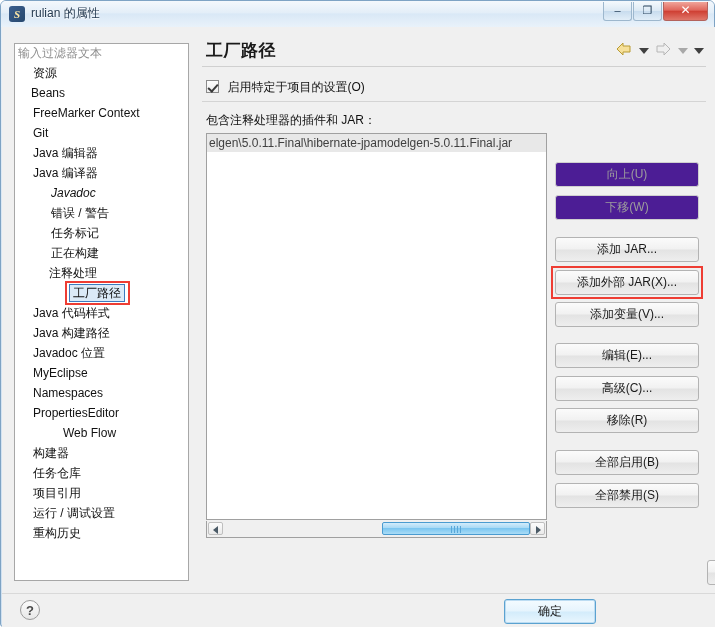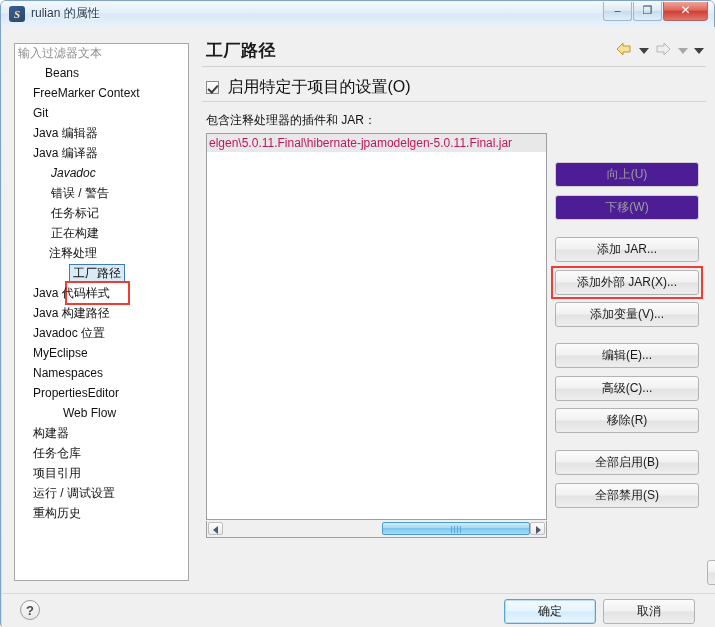--- a/index.html
+++ b/index.html
@@ -156,42 +156,42 @@
     position: relative;
   }
   .cbox.checked::after {
     content: "";
     position: absolute; left: 3px; top: 1px;
     width: 4px; height: 8px;
     border: solid #3a3a3a;
     border-width: 0 2px 2px 0;
     transform: rotate(42deg);
   }
-  #chk-label { font-size: 16px; color: #111; margin-left: 4px; }
+  #chk-label { font-size: 12px; color: #111; margin-left: 4px; }
   #chk-sep {
     position: absolute; left: 4px; top: 68px;
     width: 504px; height: 1px;
     background: #d4d4d4;
   }
 
   #list-caption {
     position: absolute; left: 8px; top: 79px;
     font-size: 12px; color: #111;
   }
 
   
   #jar-list {
     position: absolute; left: 8px; top: 100px;
     width: 341px; height: 387px;
     background: #ffffff;
     border: 1px solid #a0a0a0;
   }
   #jar-item {
     height: 18px; line-height: 18px;
-    font-size: 12px; color: #be185d;
+    font-size: 12px; color: #404040;
     background: #e8e8e8;
     padding-left: 2px;
     white-space: nowrap;
     overflow: hidden;
   }
   
   #hscroll {
     position: absolute; left: 8px; top: 488px;
     width: 341px; height: 17px;
     background: #f0f0f0;
@@ -302,21 +302,22 @@
     <div class="wbtn" id="btn-close">
       <span>✕</span>
     </div>
   </div>
 
   <div id="dialog-body">
 
     <div id="filter-input">输入过滤器文本</div>
 
     <div id="tree-panel">
-        <div class="tree-item" style="padding-left: 30px;"><span class="tree-label">Beans</span></div>
+        <div class="tree-item" style="padding-left: 18px;"><span class="tree-label">资源</span></div>
+        <div class="tree-item" style="padding-left: 16px;"><span class="tree-label">Beans</span></div>
         <div class="tree-item" style="padding-left: 18px;"><span class="tree-label">FreeMarker Context</span></div>
         <div class="tree-item" style="padding-left: 18px;"><span class="tree-label">Git</span></div>
         <div class="tree-item" style="padding-left: 18px;"><span class="tree-label">Java 编辑器</span></div>
         <div class="tree-item" style="padding-left: 18px;"><span class="tree-label">Java 编译器</span></div>
         <div class="tree-item" style="padding-left: 36px; font-style: italic;"><span class="tree-label">Javadoc</span></div>
         <div class="tree-item" style="padding-left: 36px;"><span class="tree-label">错误 / 警告</span></div>
         <div class="tree-item" style="padding-left: 36px;"><span class="tree-label">任务标记</span></div>
         <div class="tree-item" style="padding-left: 36px;"><span class="tree-label">正在构建</span></div>
         <div class="tree-item" style="padding-left: 34px;"><span class="tree-label">注释处理</span></div>
         <div class="tree-item selected-item" style="padding-left: 54px;"><span class="tree-label">工厂路径</span></div>
@@ -390,16 +391,15 @@
         <div class="rbtn" style="top: 343px;">高级(C)...</div>
         <div class="rbtn" style="top: 375px;">移除(R)</div>
         <div class="rbtn" style="top: 417px;">全部启用(B)</div>
         <div class="rbtn" style="top: 450px;">全部禁用(S)</div>
       </div>
 
     <div id="footer-sep"></div>
     <div id="footer">
       <div id="help-icon">?</div>
       <div class="abtn" id="btn-ok">确定</div>
-      <div class="abtn" id="btn-cancel">取消</div>
     </div>
   </div>
 </div>
 
 </body></html>

